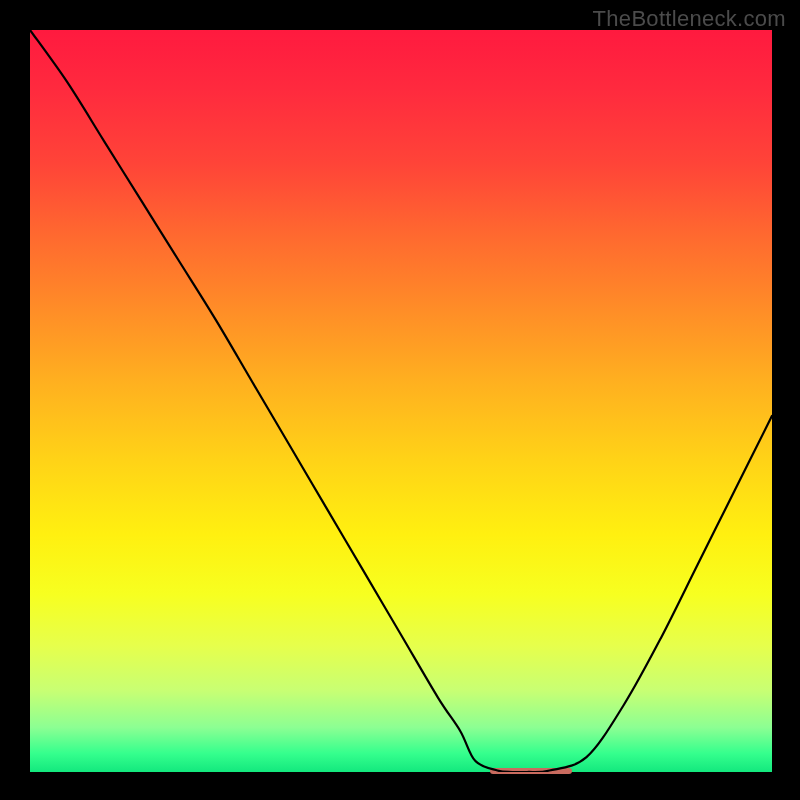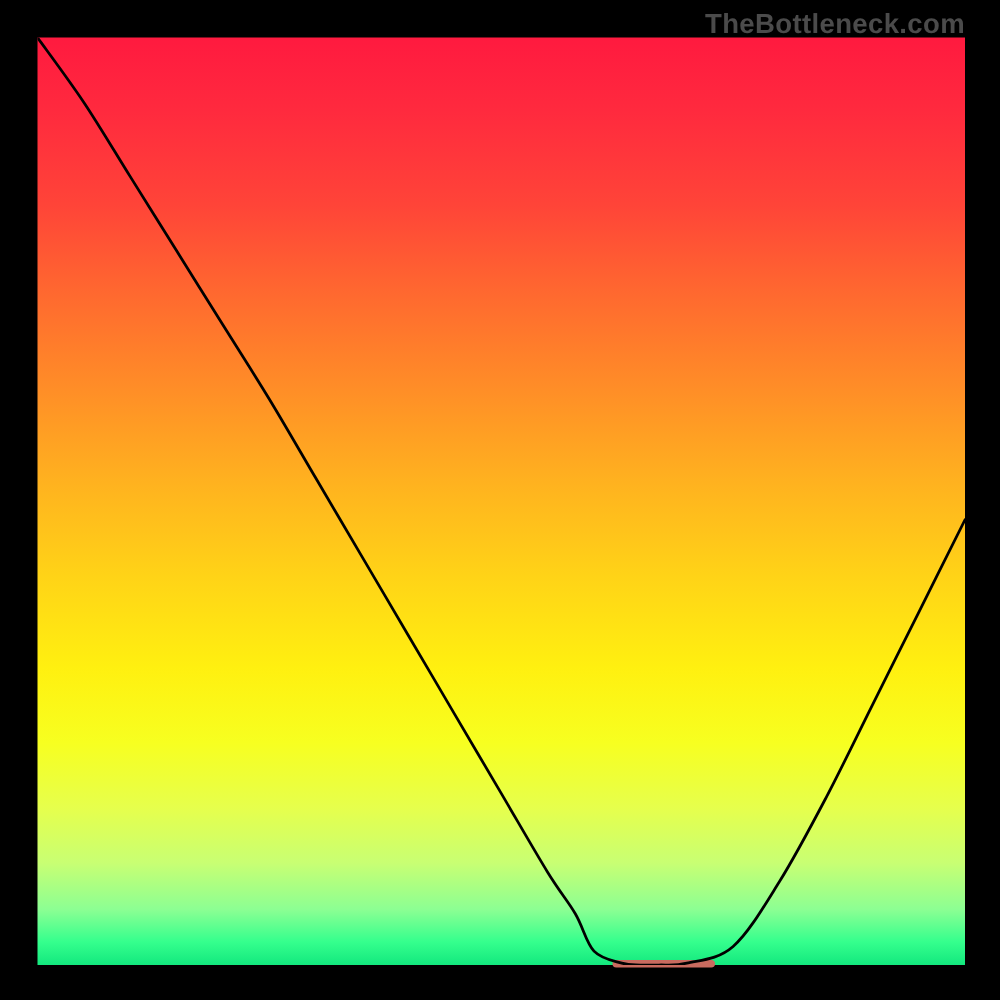--- a/index.html
+++ b/index.html
@@ -13,24 +13,24 @@
   }
   .frame {
     position: relative;
     width: 800px;
     height: 800px;
     background: #000;
   }
   .watermark {
     position: absolute;
     top: 6px;
-    right: 28px;
+    right: 14px;
     color: #4b4b4b;
     font-size: 22px;
-    font-weight: 700;
+    font-weight: 400;
     letter-spacing: 0.3px;
     z-index: 5;
     user-select: none;
     margin-left: 12px;
   }
   .plot-area {
     position: absolute;
     left: 30px;
     top: 30px;
     width: 742px;

